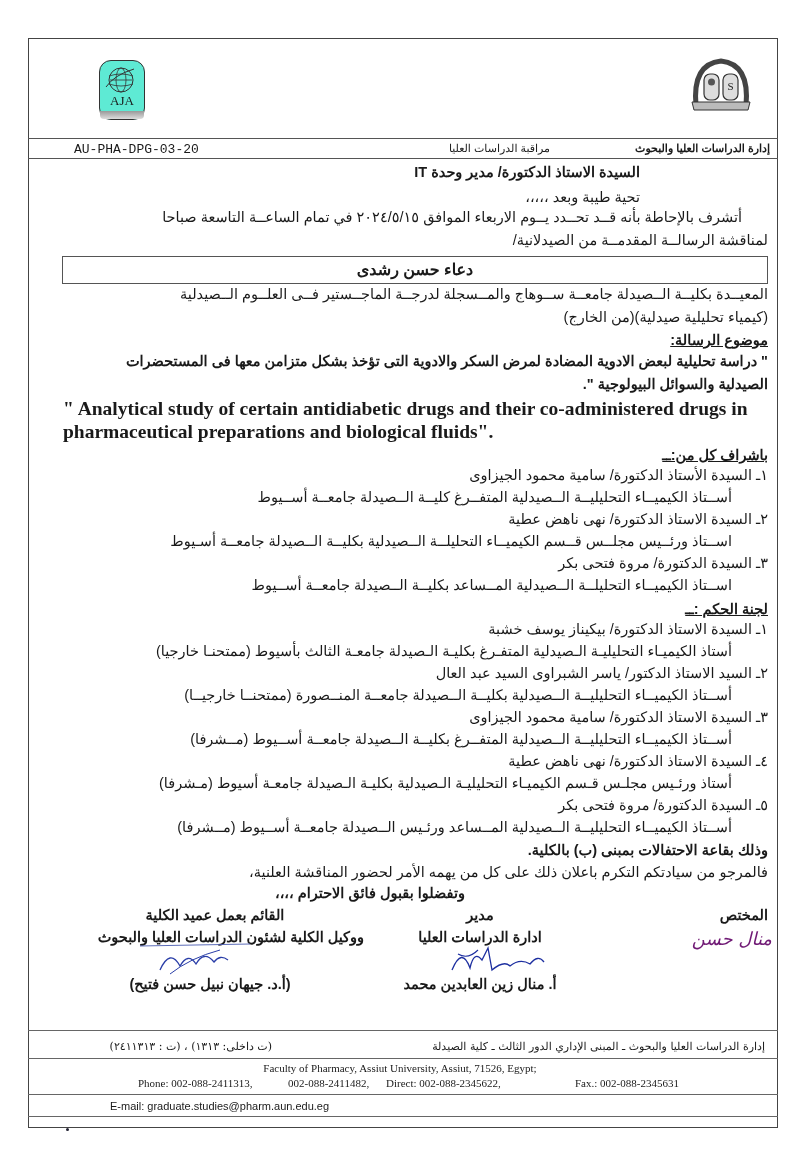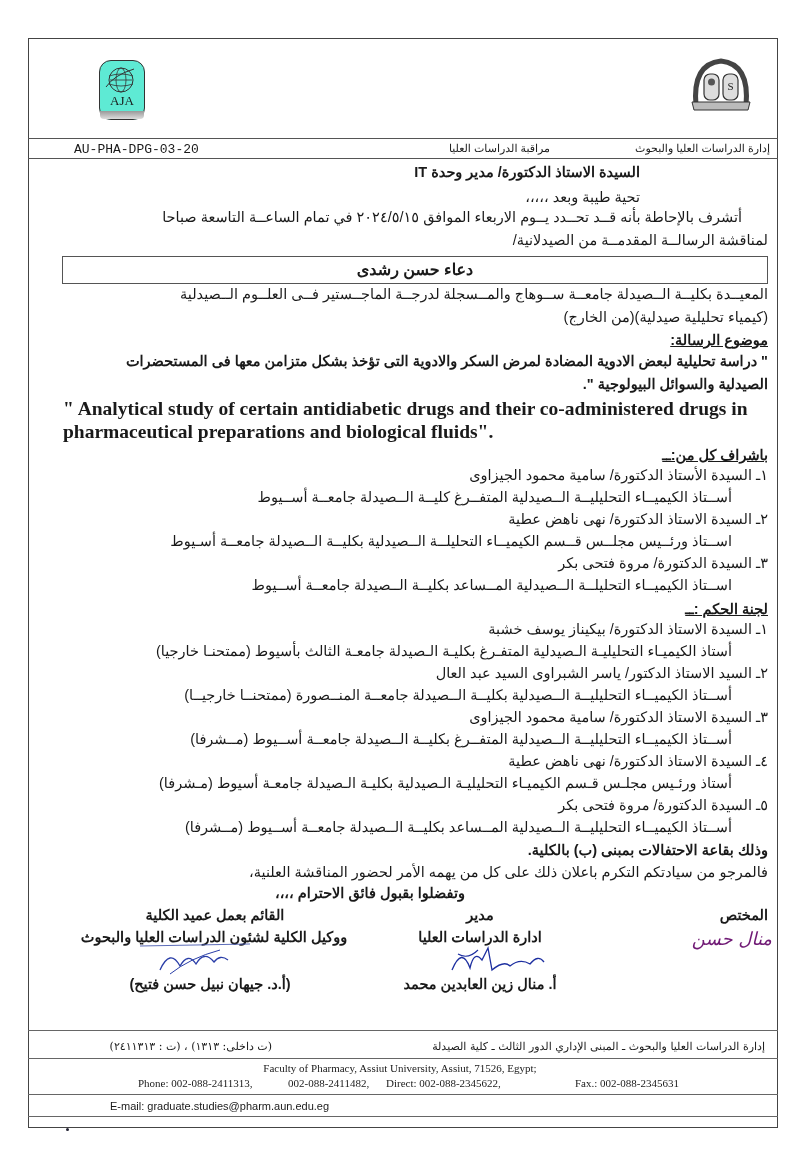--- a/index.html
+++ b/index.html
@@ -49,21 +49,21 @@
     <rect x="35" y="18" width="15" height="26" rx="6" fill="#ddd" stroke="#333" stroke-width="1.2"></rect>
     <circle cx="23.5" cy="26" r="3.5" fill="#555"></circle>
     <text x="42.5" y="34" font-size="11" text-anchor="middle" font-family="Liberation Serif, serif" fill="#222">S</text>
     <path d="M4 46 L62 46 L60 54 L6 54 Z" fill="#bbb" stroke="#333" stroke-width="1"></path>
   </svg>
 </div>
 
 <div class="hdr-line" style="top:138px;"></div>
 <div class="hdr-row serif" style="left:74px; font-family:Liberation Mono, monospace; font-size:13px;">AU-PHA-DPG-03-20</div>
 <div class="hdr-row rtl" style="left:400px; width:150px;">مراقبة الدراسات العليا</div>
-<div class="hdr-row rtl" style="left:600px; width:170px;">إدارة الدراسات العليا والبحوث</div>
+<div class="hdr-row rtl" style="left:600px; width:170px;font-weight:bold;">إدارة الدراسات العليا والبحوث</div>
 <div class="hdr-line" style="top:158px;"></div>
 
 <div class="line rtl b" style="top:163px; left:300px; width:340px;">السيدة الاستاذ الدكتورة/ مدير وحدة IT</div>
 <div class="line rtl" style="top:188px; left:300px; width:340px;">تحية طيبة وبعد ،،،،،</div>
 <div class="line rtl" style="top:208px; left:62px; width:680px;">أتشرف بالإحاطة بأنه قــد تحــدد يــوم الاربعاء الموافق ٢٠٢٤/٥/١٥ في تمام الساعــة التاسعة صباحا</div>
 <div class="line rtl" style="top:231px; left:62px; width:706px;">لمناقشة الرسالــة المقدمــة من الصيدلانية/</div>
 
 <div class="namebox">دعاء حسن رشدى</div>
 
 <div class="line rtl" style="top:285px; left:62px; width:706px;">المعيــدة بكليــة الــصيدلة جامعــة ســوهاج والمــسجلة لدرجــة الماجــستير فــى العلــوم الــصيدلية</div>
@@ -85,39 +85,39 @@
 <div class="line rtl b u" style="top:600px; left:62px; width:706px;">لجنة الحكم :ــ</div>
 <div class="line rtl" style="top:620px; left:62px; width:706px;">١ـ السيدة الاستاذ الدكتورة/ بيكيناز يوسف خشبة</div>
 <div class="line rtl" style="top:642px; left:62px; width:670px;">أستاذ الكيميـاء التحليليـة الـصيدلية المتفـرغ بكليـة الـصيدلة جامعـة الثالث بأسيوط (ممتحنـا خارجيا)</div>
 <div class="line rtl" style="top:664px; left:62px; width:706px;">٢ـ السيد الاستاذ الدكتور/ ياسر الشبراوى السيد عبد العال</div>
 <div class="line rtl" style="top:686px; left:62px; width:670px;">أســتاذ الكيميــاء التحليليــة الــصيدلية بكليــة الــصيدلة جامعــة المنــصورة (ممتحنــا خارجيــا)</div>
 <div class="line rtl" style="top:708px; left:62px; width:706px;">٣ـ السيدة الاستاذ الدكتورة/ سامية محمود الجيزاوى</div>
 <div class="line rtl" style="top:730px; left:62px; width:670px;">أســتاذ الكيميــاء التحليليــة الــصيدلية المتفــرغ بكليــة الــصيدلة جامعــة أســيوط (مــشرفا)</div>
 <div class="line rtl" style="top:752px; left:62px; width:706px;">٤ـ السيدة الاستاذ الدكتورة/ نهى ناهض عطية</div>
 <div class="line rtl" style="top:774px; left:62px; width:670px;">أستاذ ورئـيس مجلـس قـسم الكيميـاء التحليليـة الـصيدلية بكليـة الـصيدلة جامعـة أسيوط (مـشرفا)</div>
 <div class="line rtl" style="top:796px; left:62px; width:706px;">٥ـ السيدة الدكتورة/ مروة فتحى بكر</div>
-<div class="line rtl" style="top:818px; left:62px; width:670px;">أســتاذ الكيميــاء التحليليــة الــصيدلية المــساعد بكليــة الــصيدلة جامعــة أســيوط (مــشرفا)</div>
+<div class="line rtl" style="top:818px; left:62px; width:670px;">أســتاذ الكيميــاء التحليليــة الــصيدلية المــساعد ورئـيس الــصيدلة جامعــة أســيوط (مــشرفا)</div>
 
 <div class="line rtl b" style="top:841px; left:62px; width:706px;">وذلك بقاعة الاحتفالات بمبنى (ب) بالكلية.</div>
 <div class="line rtl" style="top:863px; left:62px; width:706px;">فالمرجو من سيادتكم التكرم باعلان ذلك على كل من يهمه الأمر لحضور المناقشة العلنية،</div>
 <div class="line rtl b" style="top:884px; left:150px; width:440px; text-align:center;">وتفضلوا بقبول فائق الاحترام ،،،،</div>
 
 <div class="line rtl b" style="top:906px; left:680px; width:88px;">المختص</div>
 <div class="line rtl" style="top:930px; left:672px; width:100px; color:#701a75; font-family:'DejaVu Serif', serif; font-style:italic; font-size:18px;">منال حسن</div>
 
 <div class="line rtl b" style="top:906px; left:400px; width:160px; text-align:center;">مدير</div>
 <div class="line rtl b" style="top:928px; left:400px; width:160px; text-align:center;">ادارة الدراسات العليا</div>
 <svg class="sig" style="left:448px; top:940px;" width="100" height="38" viewBox="0 0 100 38">
   <path d="M4 30 Q14 6 22 28 Q26 10 34 20 L40 8 L44 30 Q56 20 62 26 Q72 18 82 24 Q90 14 96 22" fill="none" stroke="#1d2fa0" stroke-width="1.3"></path>
   <path d="M10 14 Q20 20 30 10" fill="none" stroke="#1d2fa0" stroke-width="1.1"></path>
 </svg>
 <div class="line rtl b" style="top:975px; left:380px; width:200px; text-align:center;">أ. منال زين العابدين محمد</div>
 
 <div class="line rtl b" style="top:906px; left:90px; width:250px; text-align:center;">القائم بعمل عميد الكلية</div>
-<div class="line rtl b" style="top:928px; left:64px; width:300px; text-align:center;">ووكيل الكلية لشئون الدراسات العليا والبحوث</div>
+<div class="line rtl b" style="top:928px; left:64px; width:300px; ">ووكيل الكلية لشئون الدراسات العليا والبحوث</div>
 <svg class="sig" style="left:130px; top:938px;" width="130" height="40" viewBox="0 0 130 40">
   <path d="M10 8 L120 6" fill="none" stroke="#4a5bb0" stroke-width="0.9"></path>
   <path d="M30 32 Q40 10 50 28 Q58 14 66 26 Q74 12 84 24 Q90 16 98 22" fill="none" stroke="#2a3ea8" stroke-width="1.3"></path>
   <path d="M40 36 Q60 20 90 12" fill="none" stroke="#2a3ea8" stroke-width="1"></path>
 </svg>
 <div class="line rtl b" style="top:975px; left:100px; width:220px; text-align:center;">(أ.د. جيهان نبيل حسن فتيح)</div>
 
 <div class="footer-line" style="top:1030px;"></div>
 <div class="foot-ar rtl" style="left:340px; width:425px;">إدارة الدراسات العليا والبحوث ـ المبنى الإداري الدور الثالث ـ كلية الصيدلة</div>
 <div class="foot-ar rtl" style="left:62px; width:210px;">(ت داخلى: ١٣١٣) ، (ت : ٢٤١١٣١٣)</div>

